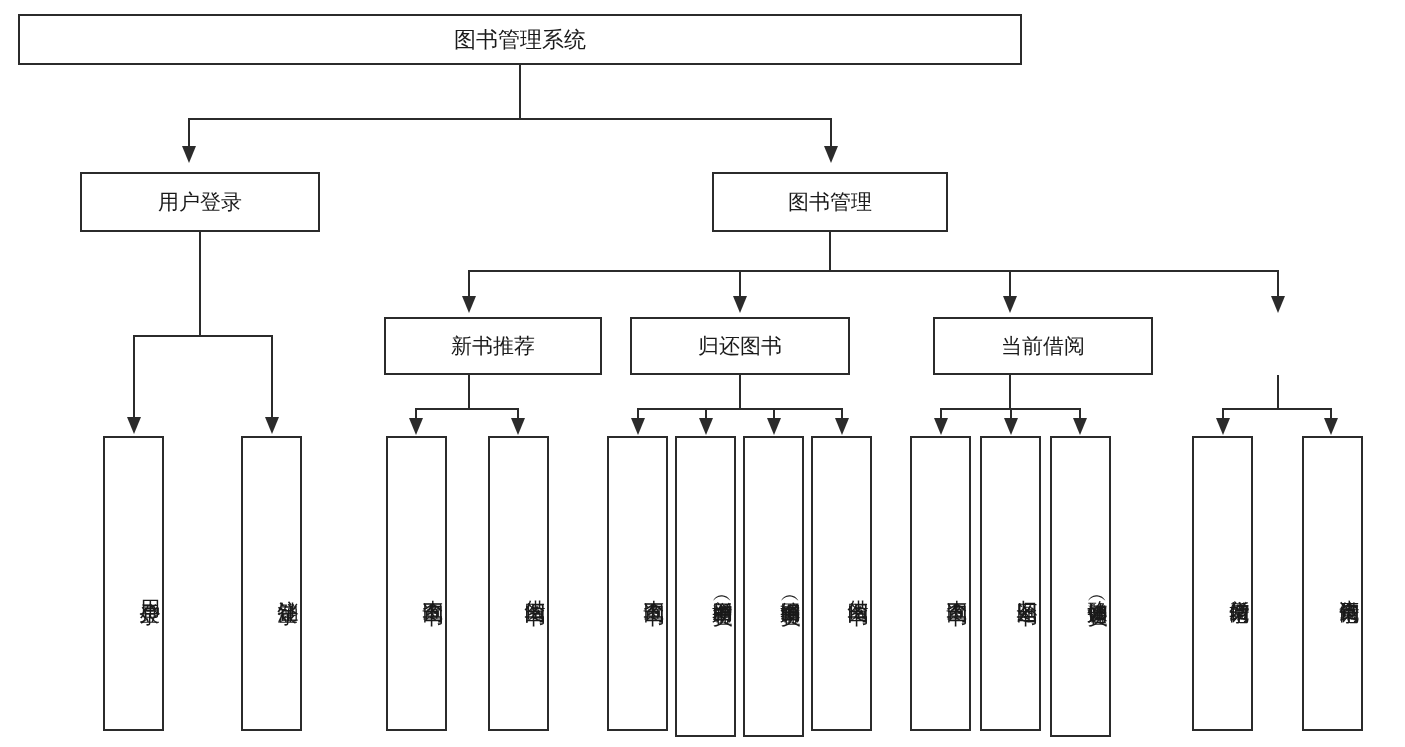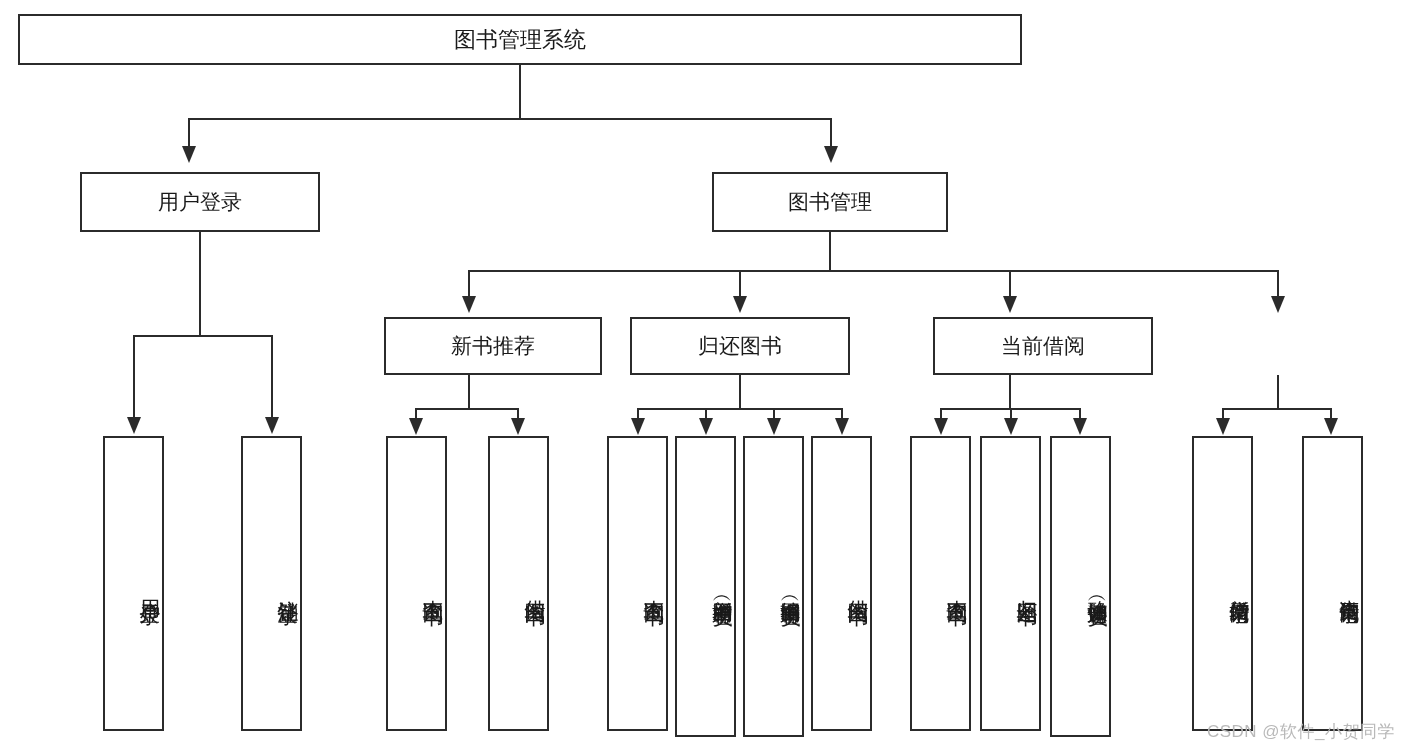--- a/index.html
+++ b/index.html
@@ -219,15 +219,14 @@
   <div class="vline" style="left:1330px; top:408px; height:12px;"></div>
   <div class="arrow" style="left:1324px; top:418px;"></div>
 
   <div class="node leaf tall" style="left:1192px; top:436px; width:61px; height:295px;">
     <span class="label">新增借阅记录</span>
   </div>
   <div class="node leaf tall" style="left:1302px; top:436px; width:61px; height:295px;">
     <span class="label">查询借阅记录</span>
   </div>
 
-  <div id="watermark">CSDN @软件_小贺同学</div>
 
 </div>
 
 </body></html>

